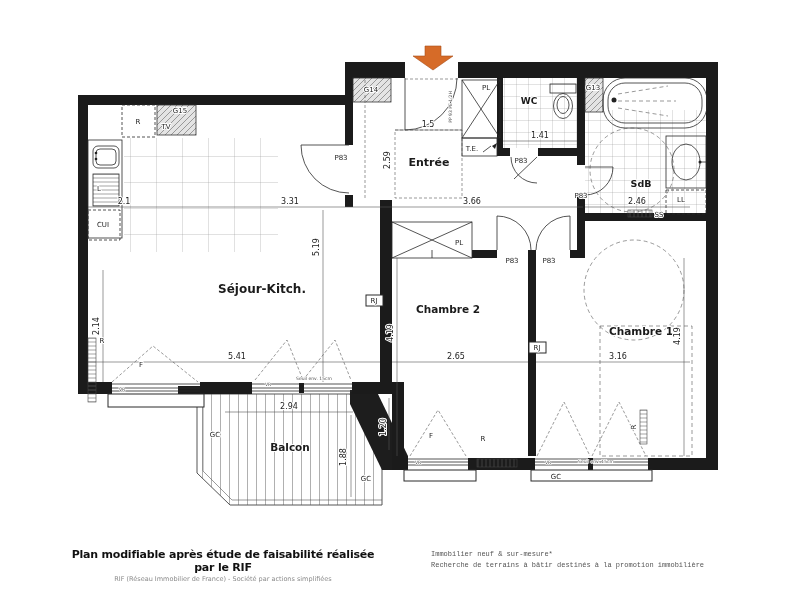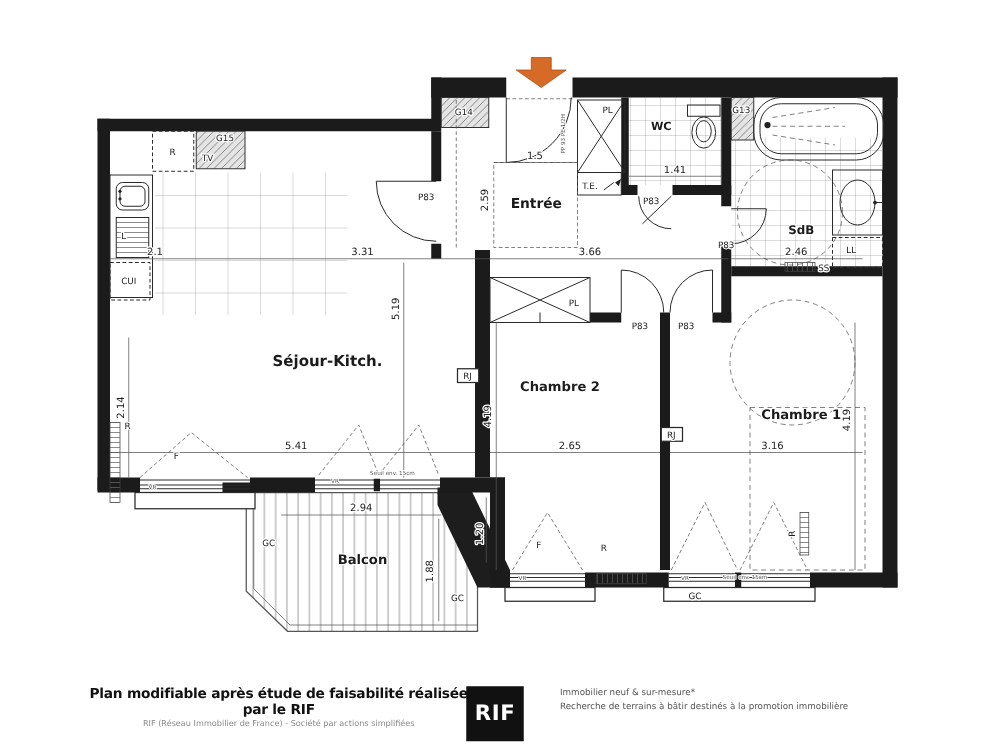--- a/index.html
+++ b/index.html
@@ -17,21 +17,21 @@
   .dash2{stroke-dasharray:4 3;}
   .fix{fill:#fff;stroke:#2a2a2a;stroke-width:1;}
   .fixn{fill:none;stroke:#2a2a2a;stroke-width:0.8;}
   .footer{position:absolute;left:0;top:543px;width:644px;height:57px;}
   .f-left{position:absolute;left:62px;top:5px;width:322px;text-align:center;}
   .f-bold{font-size:11px;font-weight:bold;color:#111;letter-spacing:-0.2px;}
   .f-small{font-size:6.5px;color:#8a8a8a;margin-top:1px;}
   .f-logo{position:absolute;left:373px;top:6px;width:46px;height:44px;background:#111;
           color:#fff;display:flex;align-items:center;justify-content:center;
           font-weight:bold;font-size:17px;letter-spacing:0.5px;}
-  .f-right{position:absolute;left:448px;top:6px;width:340px;font-size:7px;color:#555;line-height:10.5px;}
+  .f-right{position:absolute;left:431px;top:6px;width:340px;font-size:7px;color:#555;line-height:10.5px;font-family:Liberation Mono, monospace;}
 </style>
 </head>
 <body>
 
 <svg id="plan-svg" width="800" height="543" viewBox="0 0 800 543">
   <defs>
     <pattern id="tileL" width="26" height="26" patternUnits="userSpaceOnUse">
       <path d="M26,0 H0 V26" fill="none" stroke="#9a9a9a" stroke-width="0.6"></path>
     </pattern>
     <pattern id="tileS" width="12" height="12" patternUnits="userSpaceOnUse">
@@ -255,20 +255,17 @@
     <text x="366" y="481" text-anchor="middle" class="tag">GC</text>
     <text x="556" y="479" text-anchor="middle" class="tag">GC</text>
     <text x="452" y="107" text-anchor="middle" class="tag tiny" transform="rotate(-90 452 107)">PP 93 PE 1/2H</text>
   </svg>
 
 <div class="footer">
   <div class="f-left">
     <div class="f-bold">Plan modifiable après étude de faisabilité réalisée par le RIF</div>
     <div class="f-small">RIF (Réseau Immobilier de France) - Société par actions simplifiées</div>
   </div>
-  <div class="f-logo">
-    <span>RIF</span>
-  </div>
   <div class="f-right">
     <div>Immobilier neuf &amp; sur-mesure*</div>
     <div>Recherche de terrains à bâtir destinés à la promotion immobilière</div>
   </div>
 </div>
 
 </body></html>

